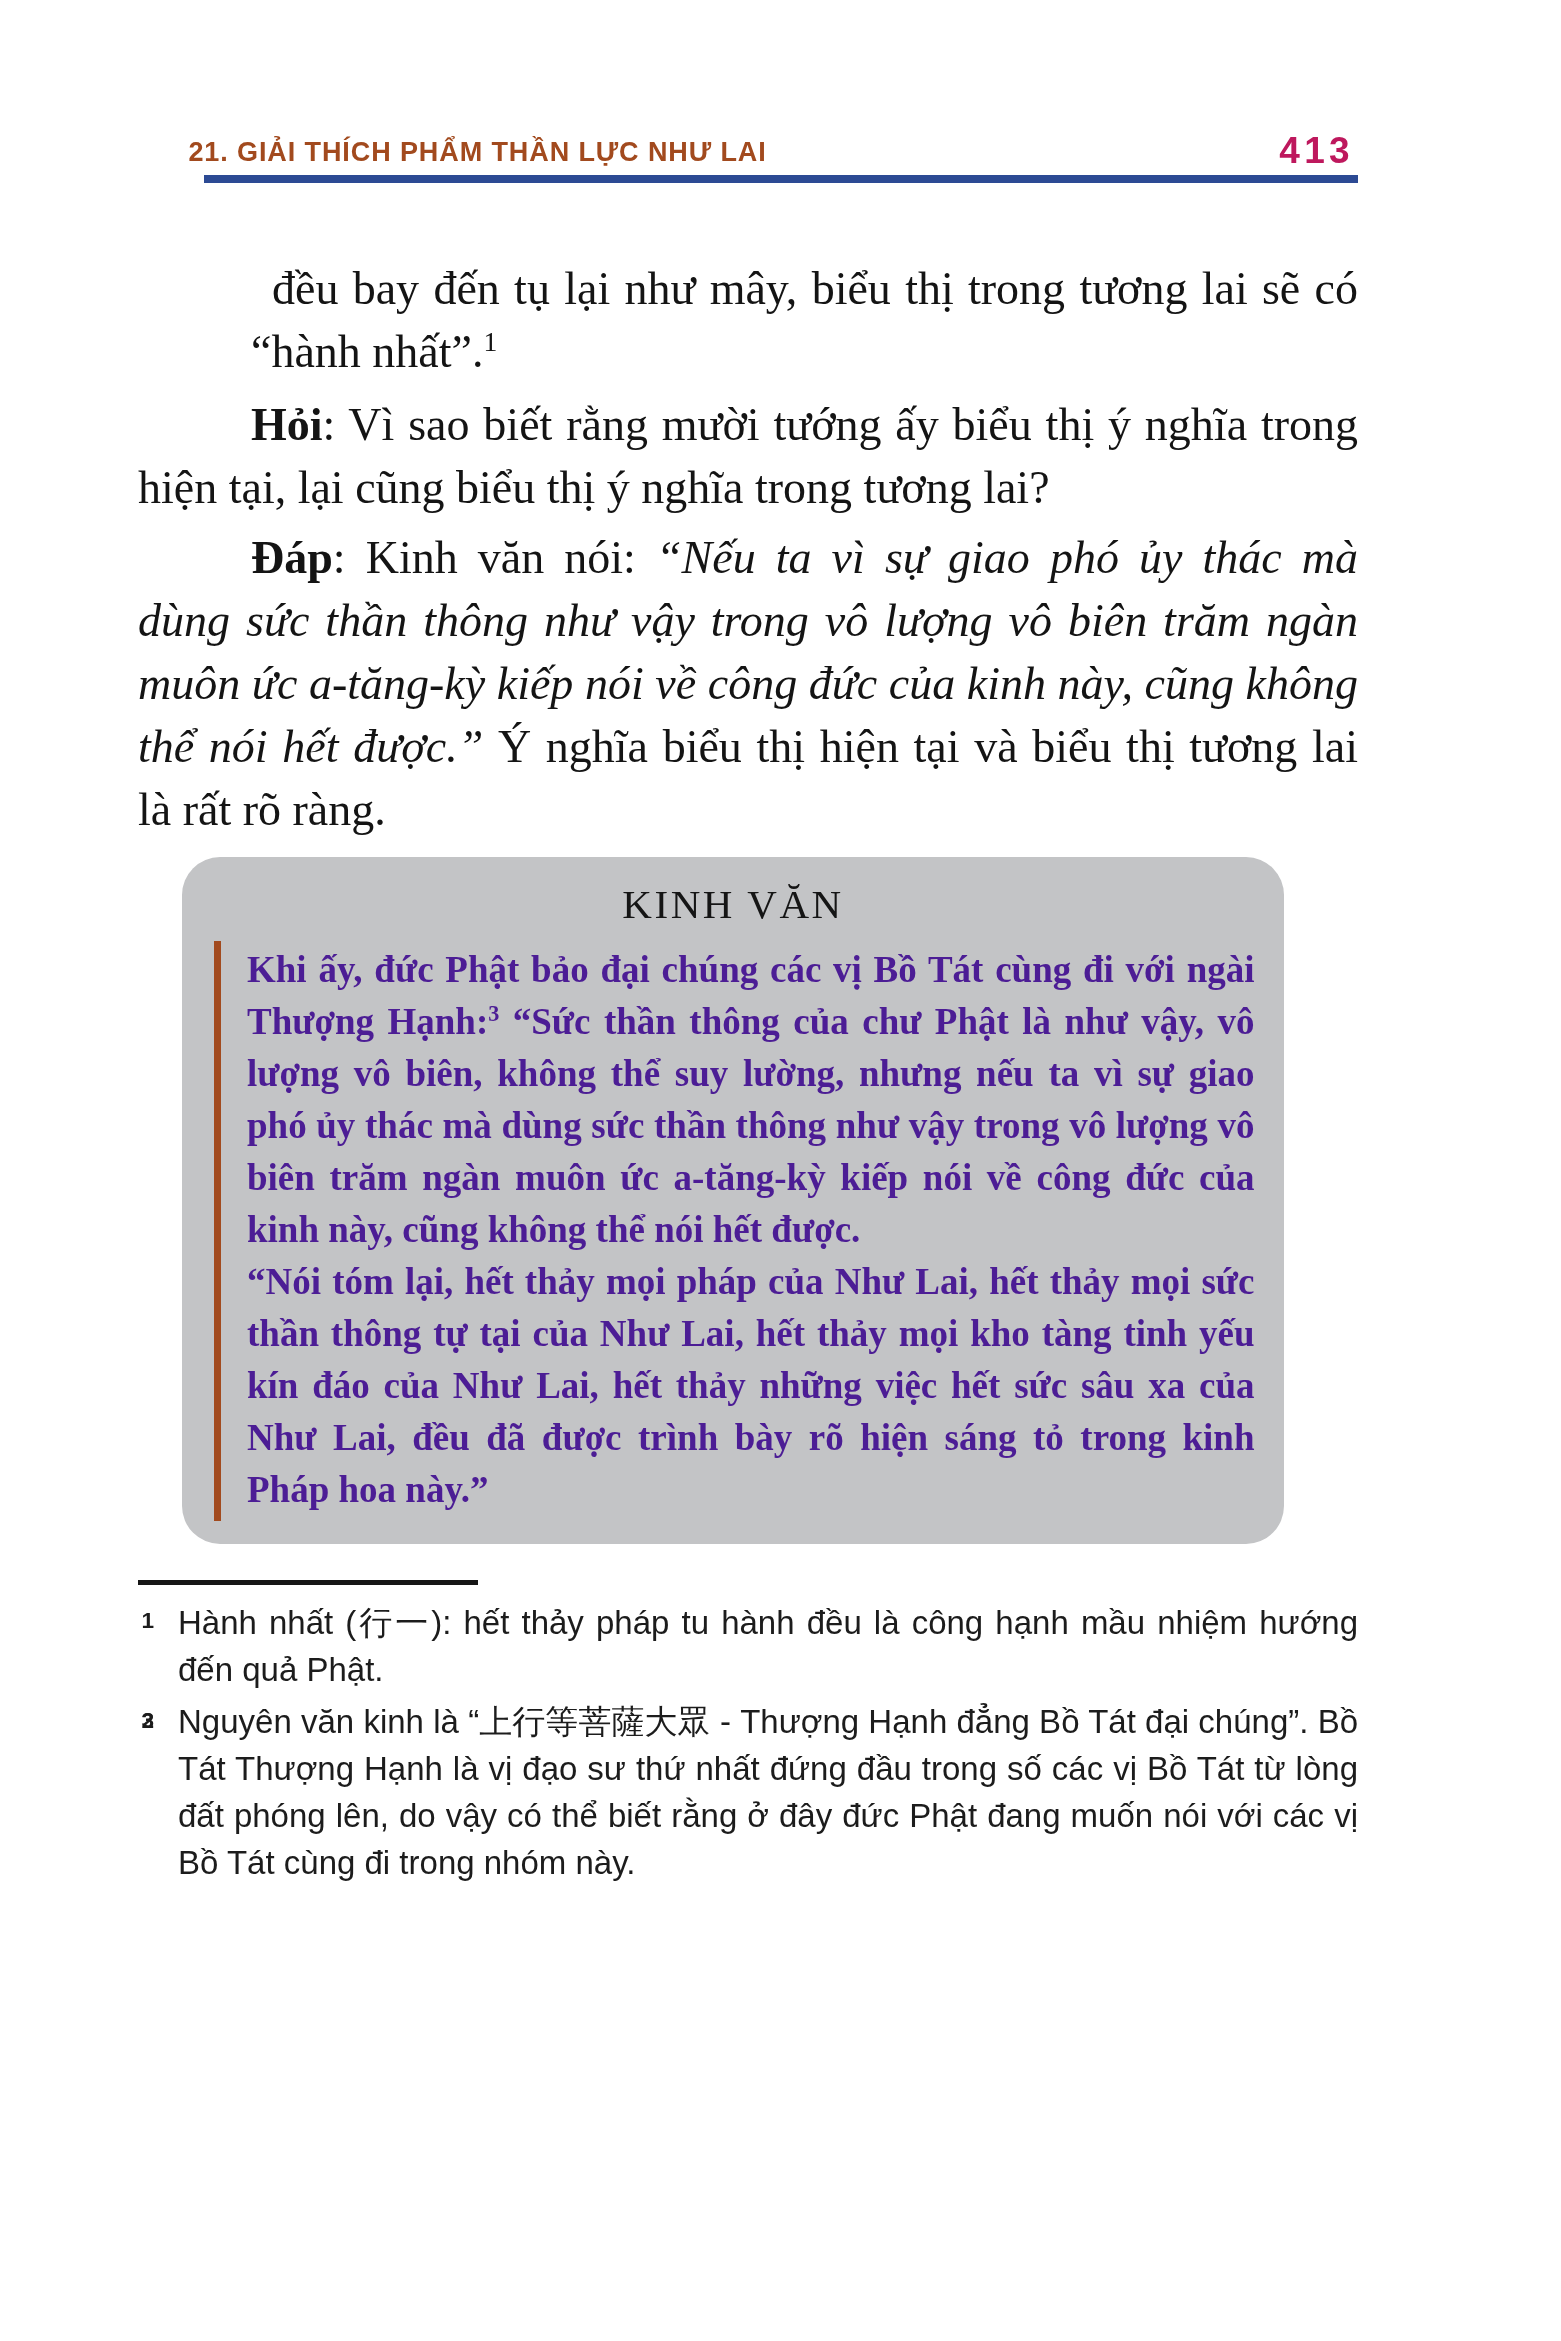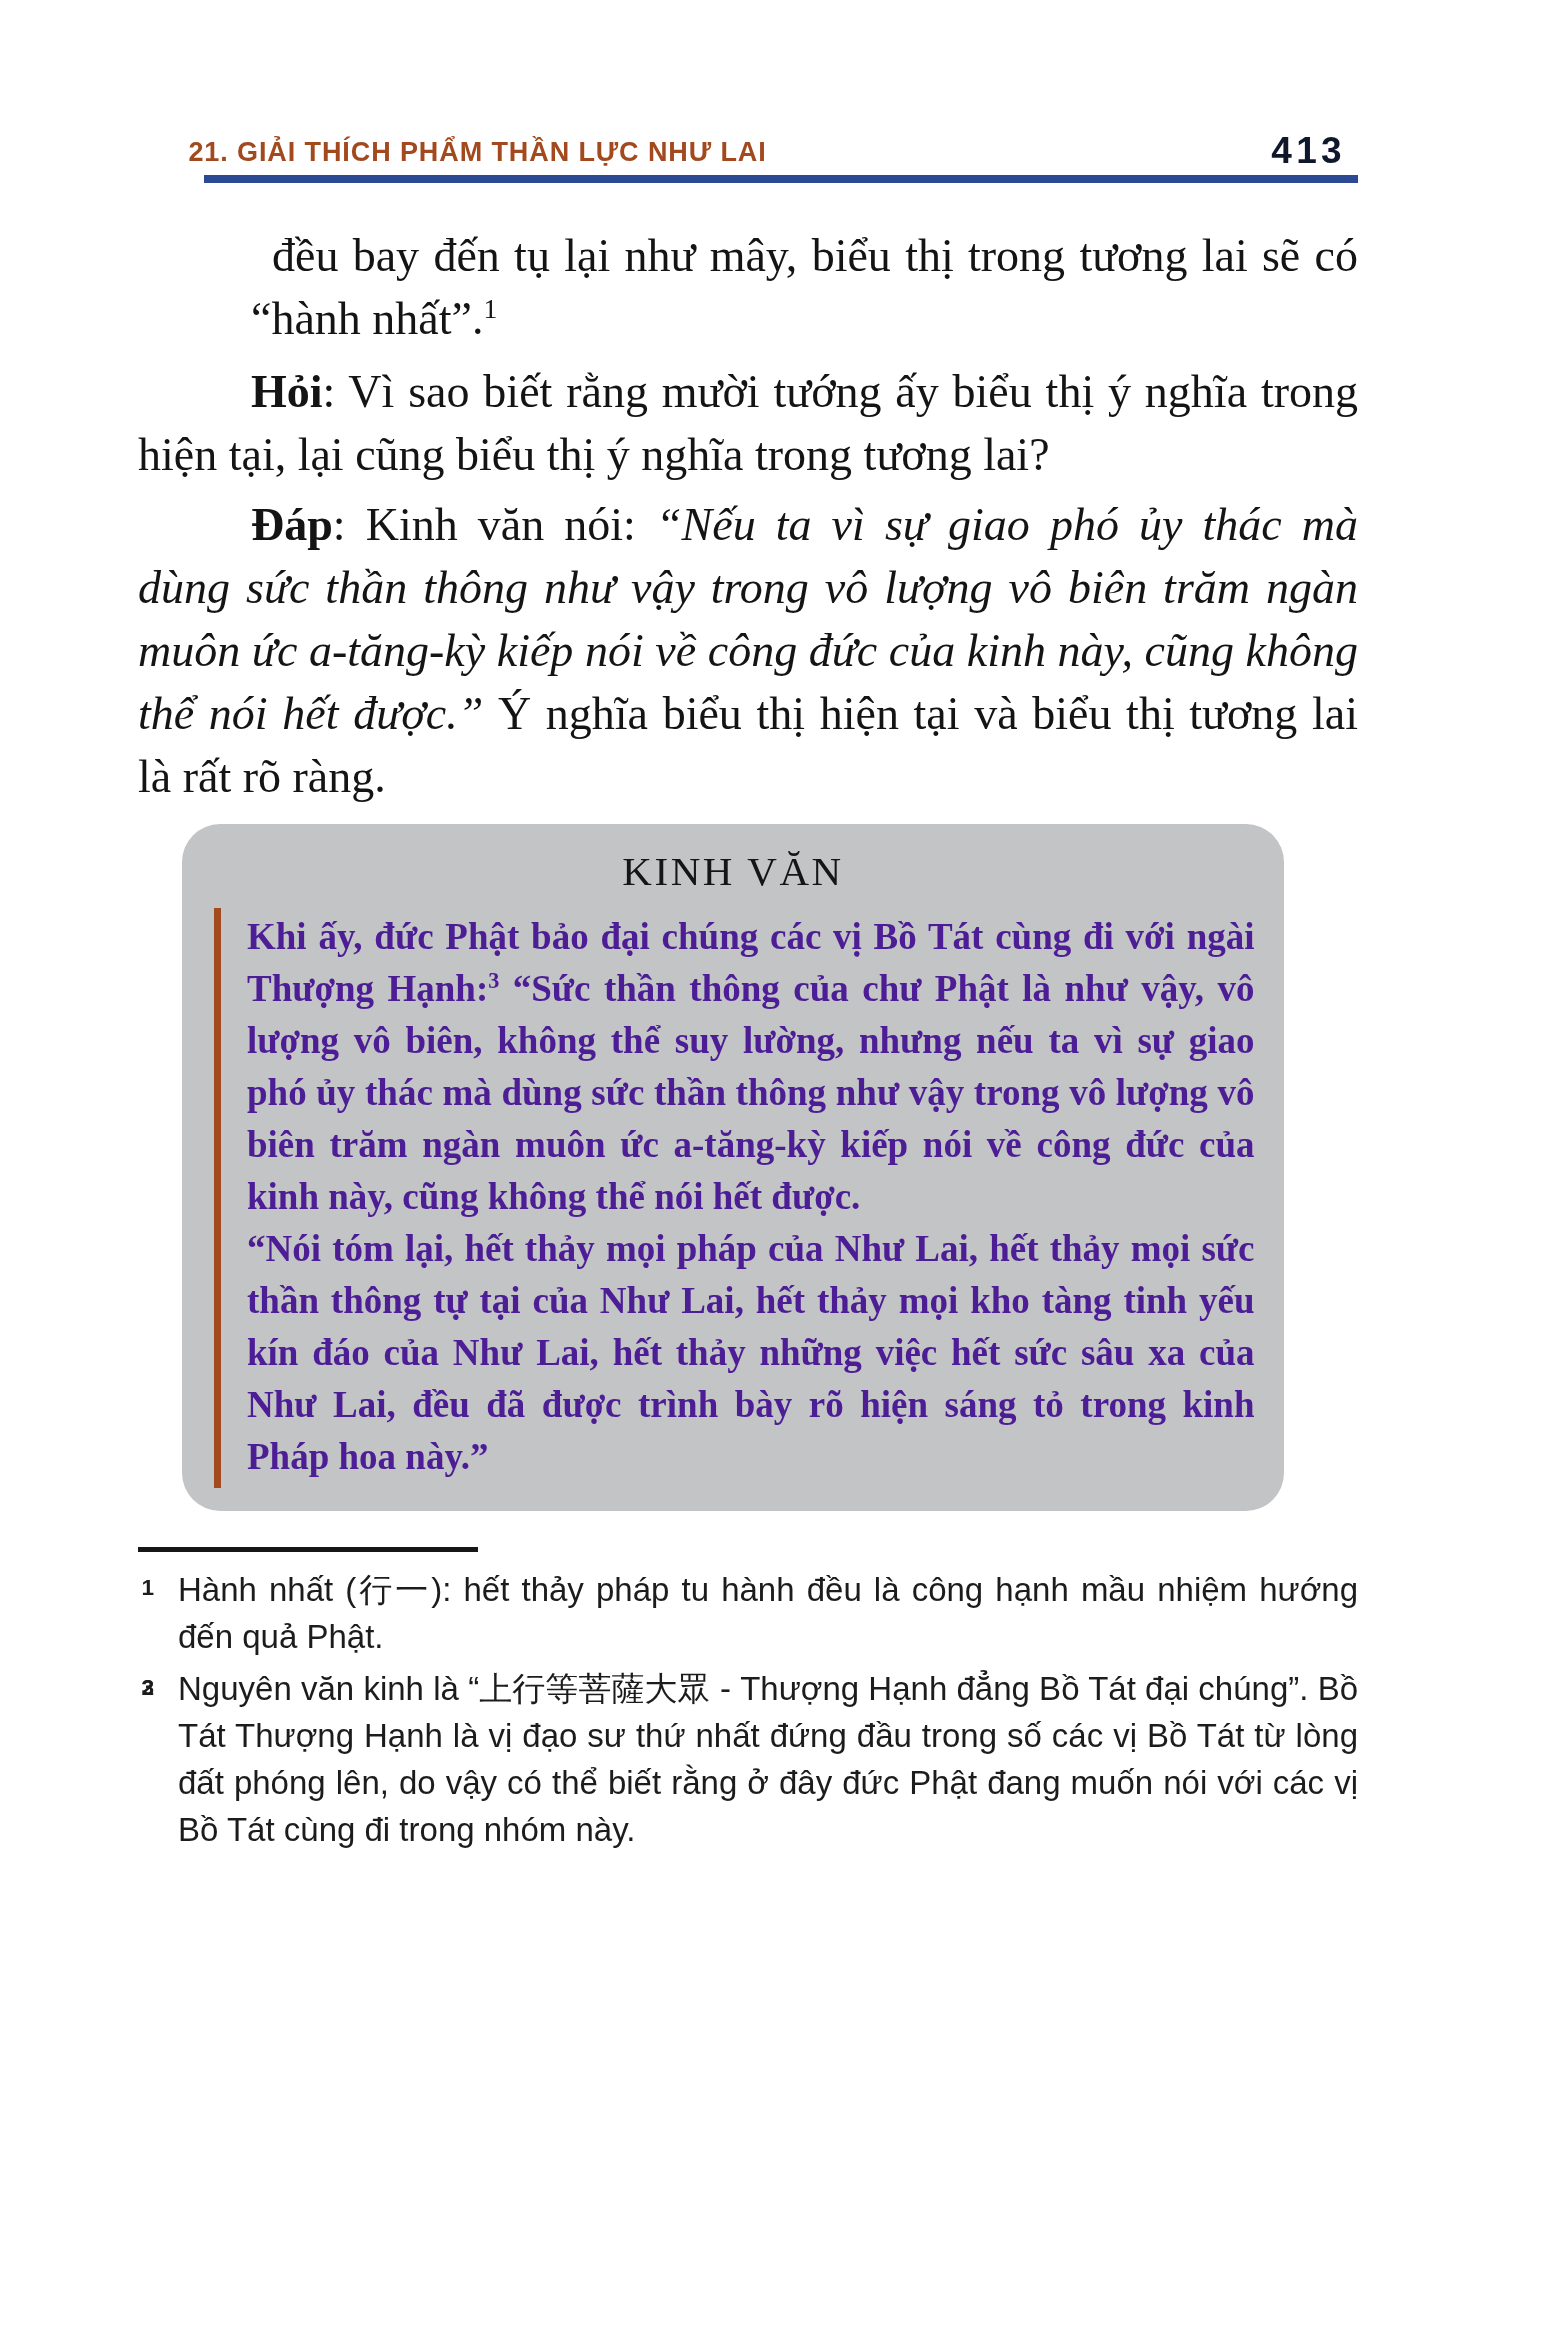--- a/index.html
+++ b/index.html
@@ -13,33 +13,33 @@
   
   .page-header { position:absolute; top:128px; left:204px; width:1154px; }
   .running-head { position:relative; height:47px; }
   .chapter-title {
     position:absolute; left:-15.6px; bottom:7px;
     font-family:"Liberation Sans","DejaVu Sans",sans-serif;
     font-weight:bold; font-size:27px; letter-spacing:0.9px;
     color:var(--accent-brown,#A24A1E); white-space:nowrap;text-align:right;
   }
   .page-number {
-    position:absolute; right:12px; bottom:3.5px;
+    position:absolute; right:4px; bottom:3.5px;
     font-family:"Liberation Sans","DejaVu Sans",sans-serif;
-    font-weight:bold; font-size:37px; letter-spacing:4.3px; color:#0f172a;
+    font-weight:bold; font-size:37px; letter-spacing:4.3px; color:#be185d;
   }
   .header-rule { height:7.8px; background:var(--rule-navy,#2C4A94); }
 
   
   .page-body {
     position:absolute; top:217px; left:138px; width:1220px;
     font-size:46px; line-height:63px; text-align:justify;
   }
   p { margin:0; }
-  .p-cont  { margin:7px 0 0 113px; text-indent:21px; }
+  .p-cont  { margin:40px 0 0 113px; text-indent:21px; }
   .p-dash  { margin:12px 0 0 113px; text-indent:-17.3px; }
   .p-std   { margin-top:10.4px; text-indent:113px; }
   .p-answer{ margin-top:7px; }
   .p-summary { margin-top:31px; }
 
   .run-i { font-style:italic; }
   .run-b { font-weight:bold; }
   .run-sup { vertical-align:super; font-size:60%; line-height:0; }
 
   

